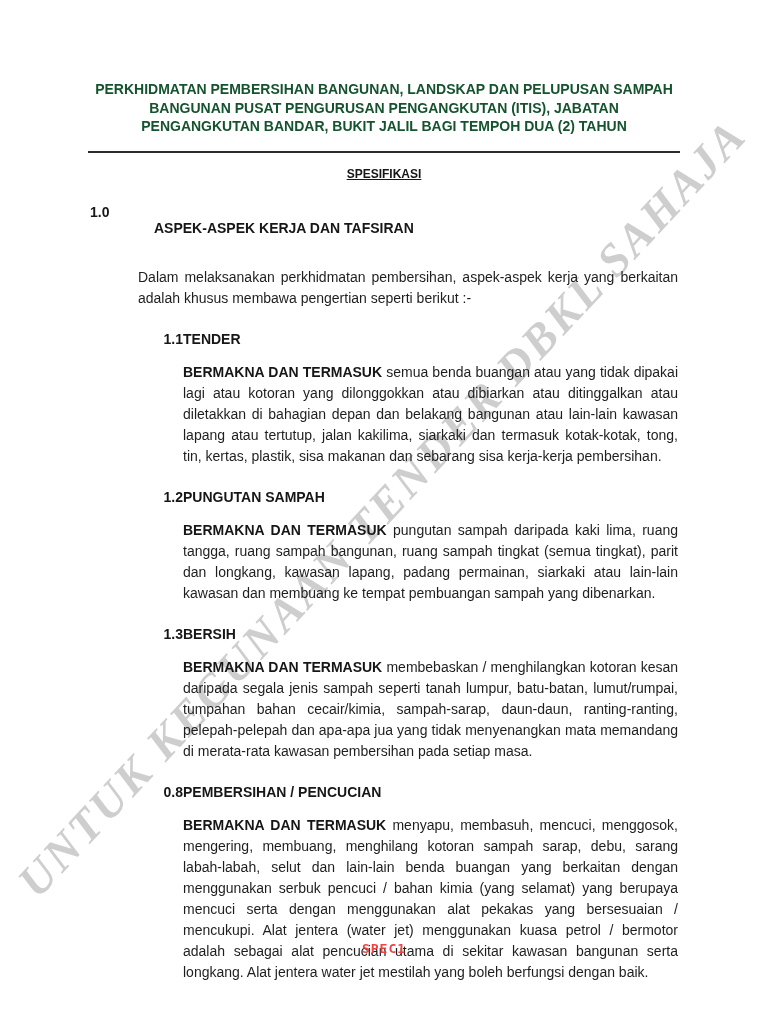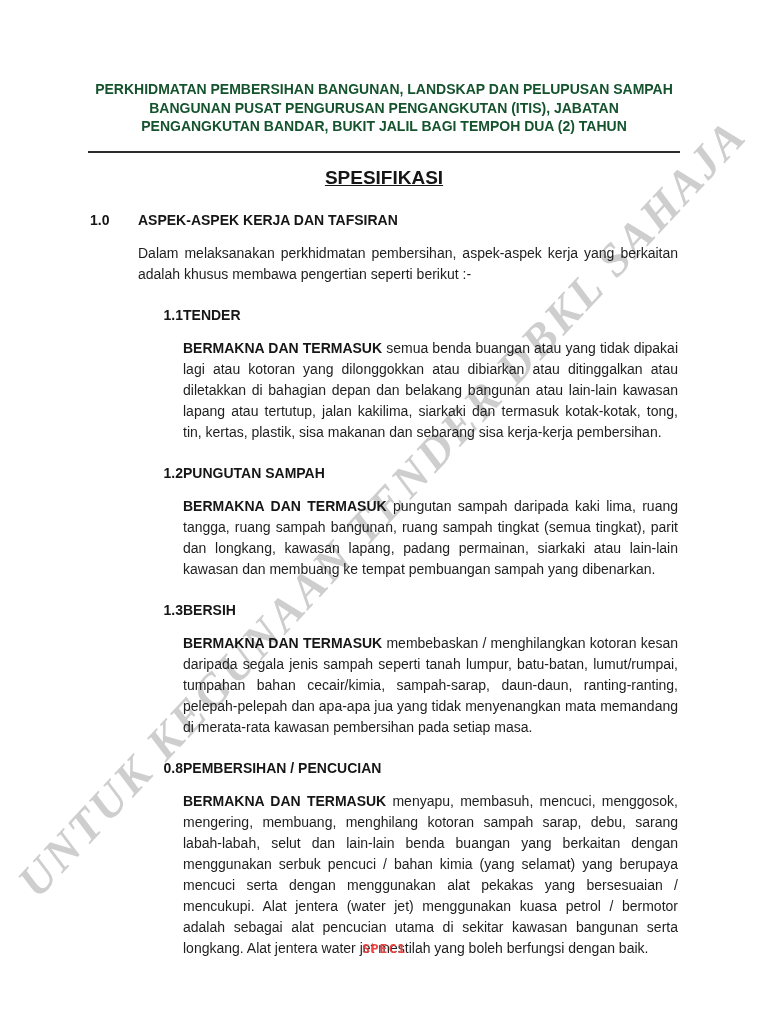--- a/index.html
+++ b/index.html
@@ -57,40 +57,40 @@
   .header-rule {
     margin: 15px 88px 0 88px;
     border: none;
     border-top: 2px solid #2b2b2b;
     height: 0;
   }
 
   .spec-heading {
     margin: 14px 88px 0 88px;
     text-align: center;
-    font-size: 19px;
+    font-size: 12px;
     font-weight: bold;
     text-decoration: underline;
     color: #161616;
   }
 
   .doc-body {
     margin: 21px 90px 0 90px;
     font-size: 14px;
     line-height: 21px;
   }
 
   .sec-row { display: flex; }
   .sec-num {
     flex: 0 0 48px;
     font-weight: bold;
     color: #161616;
   }
   .sec-heading {
-    margin: 0;
+    margin: 16px;
     font-size: 14px;
     font-weight: bold;
     color: #161616;
   }
 
   .sec-content { margin-left: 48px; }
 
   .intro-para {
     margin: 12px 0 0 0;
     text-align: justify;

